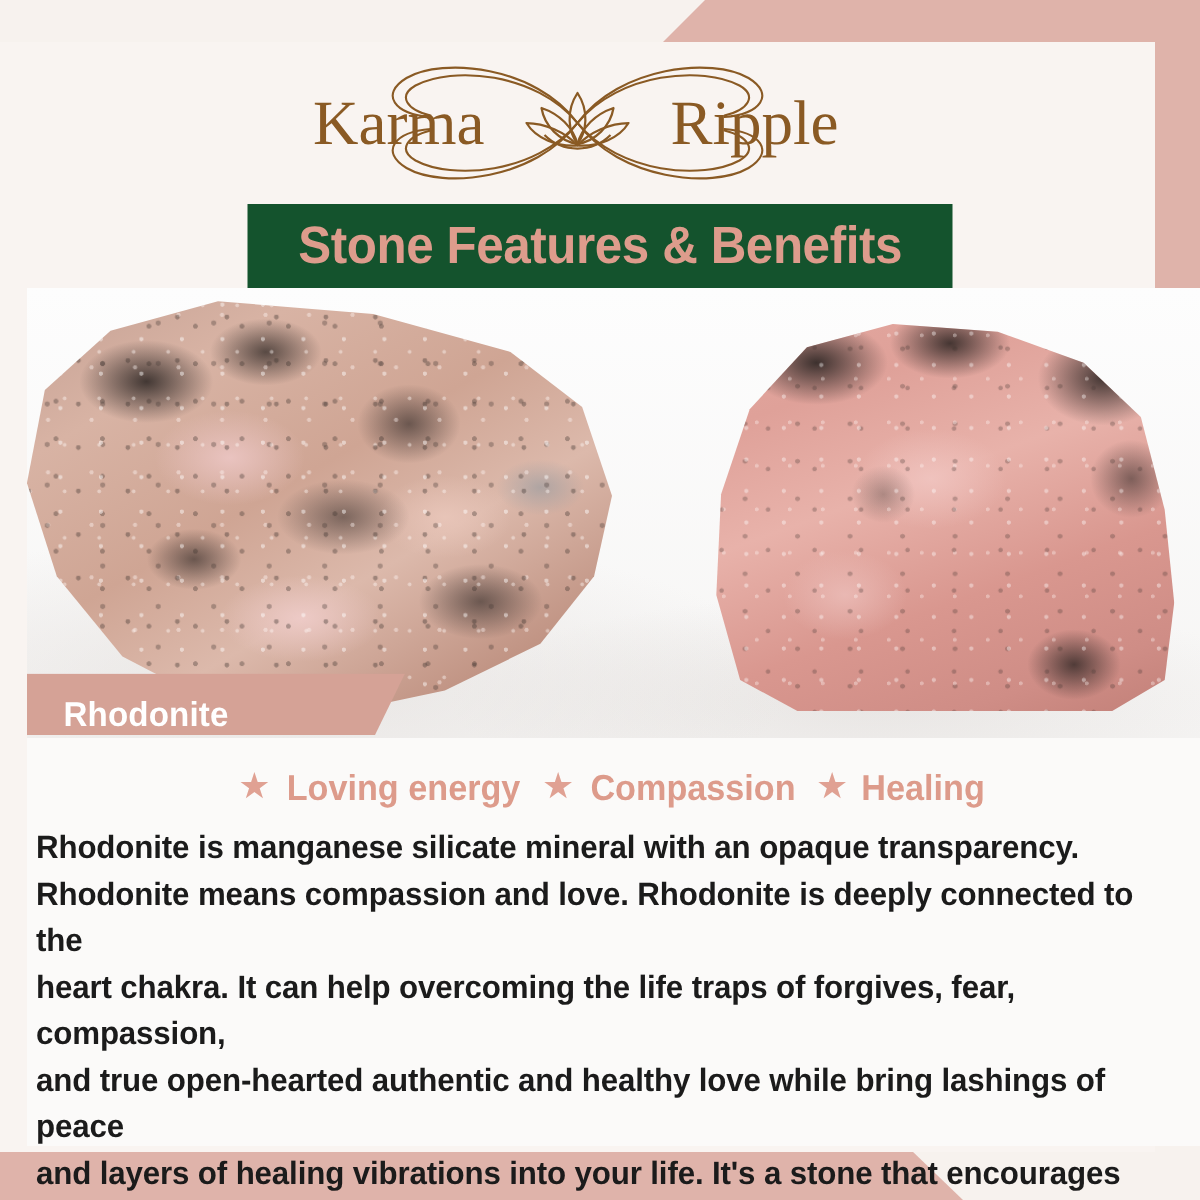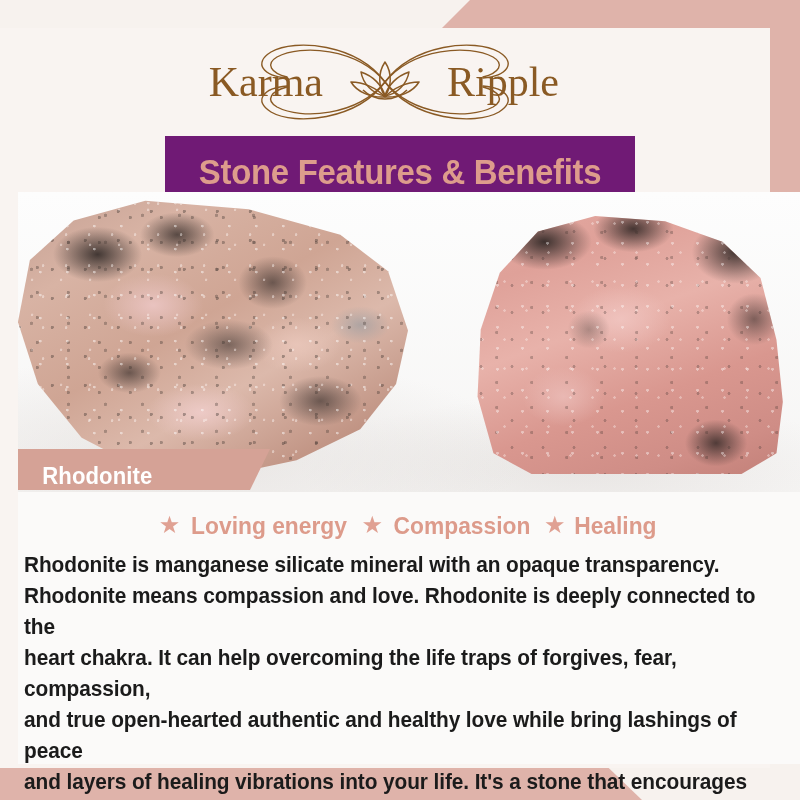--- a/index.html
+++ b/index.html
@@ -59,23 +59,23 @@
   }
   .logo-svg { display: block; }
 
   
   .title-banner {
     position: absolute;
     left: 165px;
     top: 136px;
     width: 470px;
     height: 56px;
-    background: #701a75;
-    display: flex;
-    align-items: flex-end;
+    background: #14532d;
+    display: flex;
+    align-items: center;
     justify-content: center;
     z-index: 4;
   }
   .title-text {
     font-family: "Liberation Sans Narrow", "Liberation Sans", sans-serif;
     font-weight: bold;
     font-size: 35px;
     letter-spacing: -0.3px;
     color: #dd9c8c;
     transform: scaleX(0.94);

